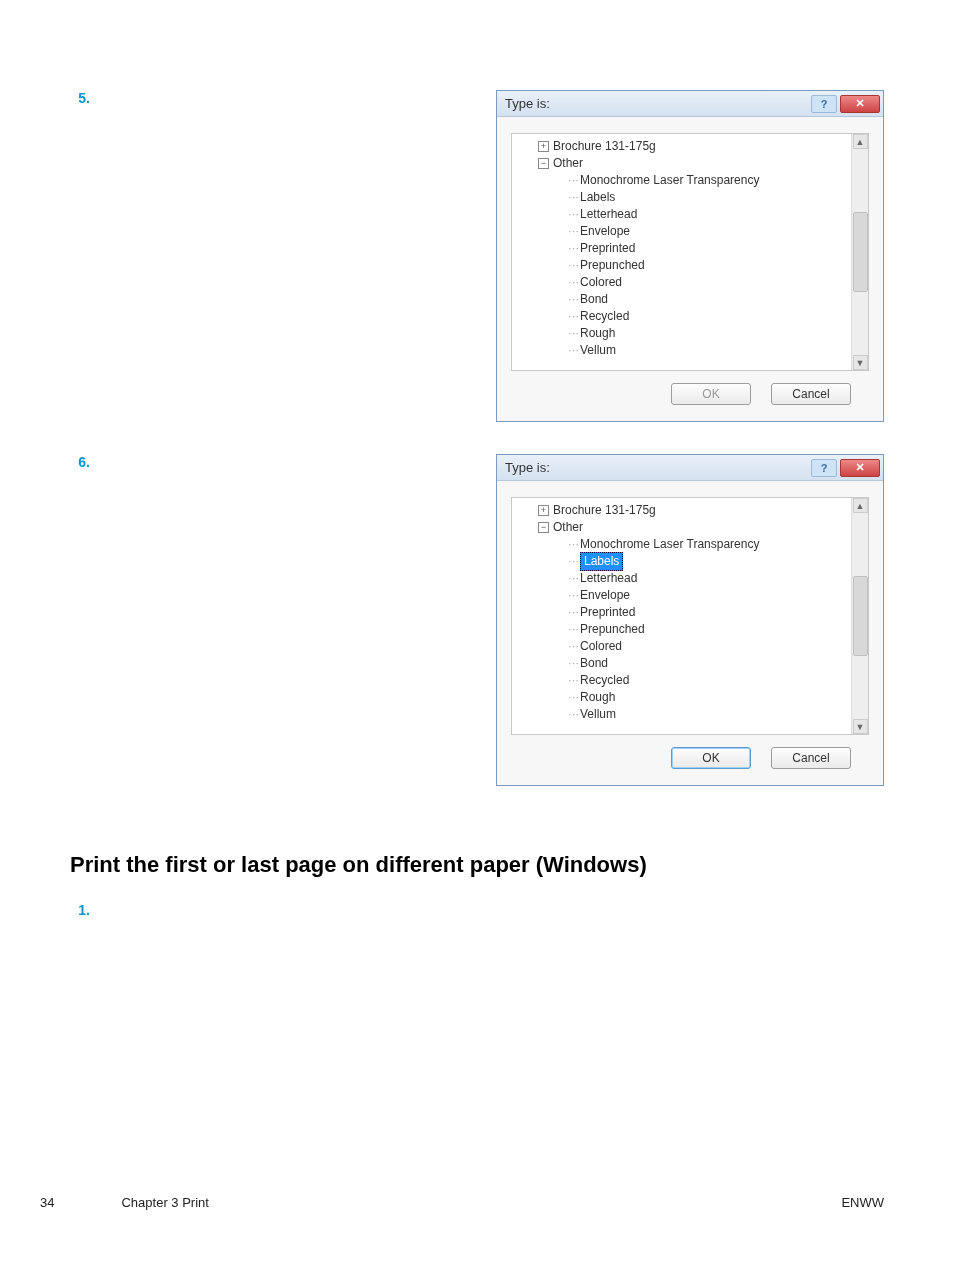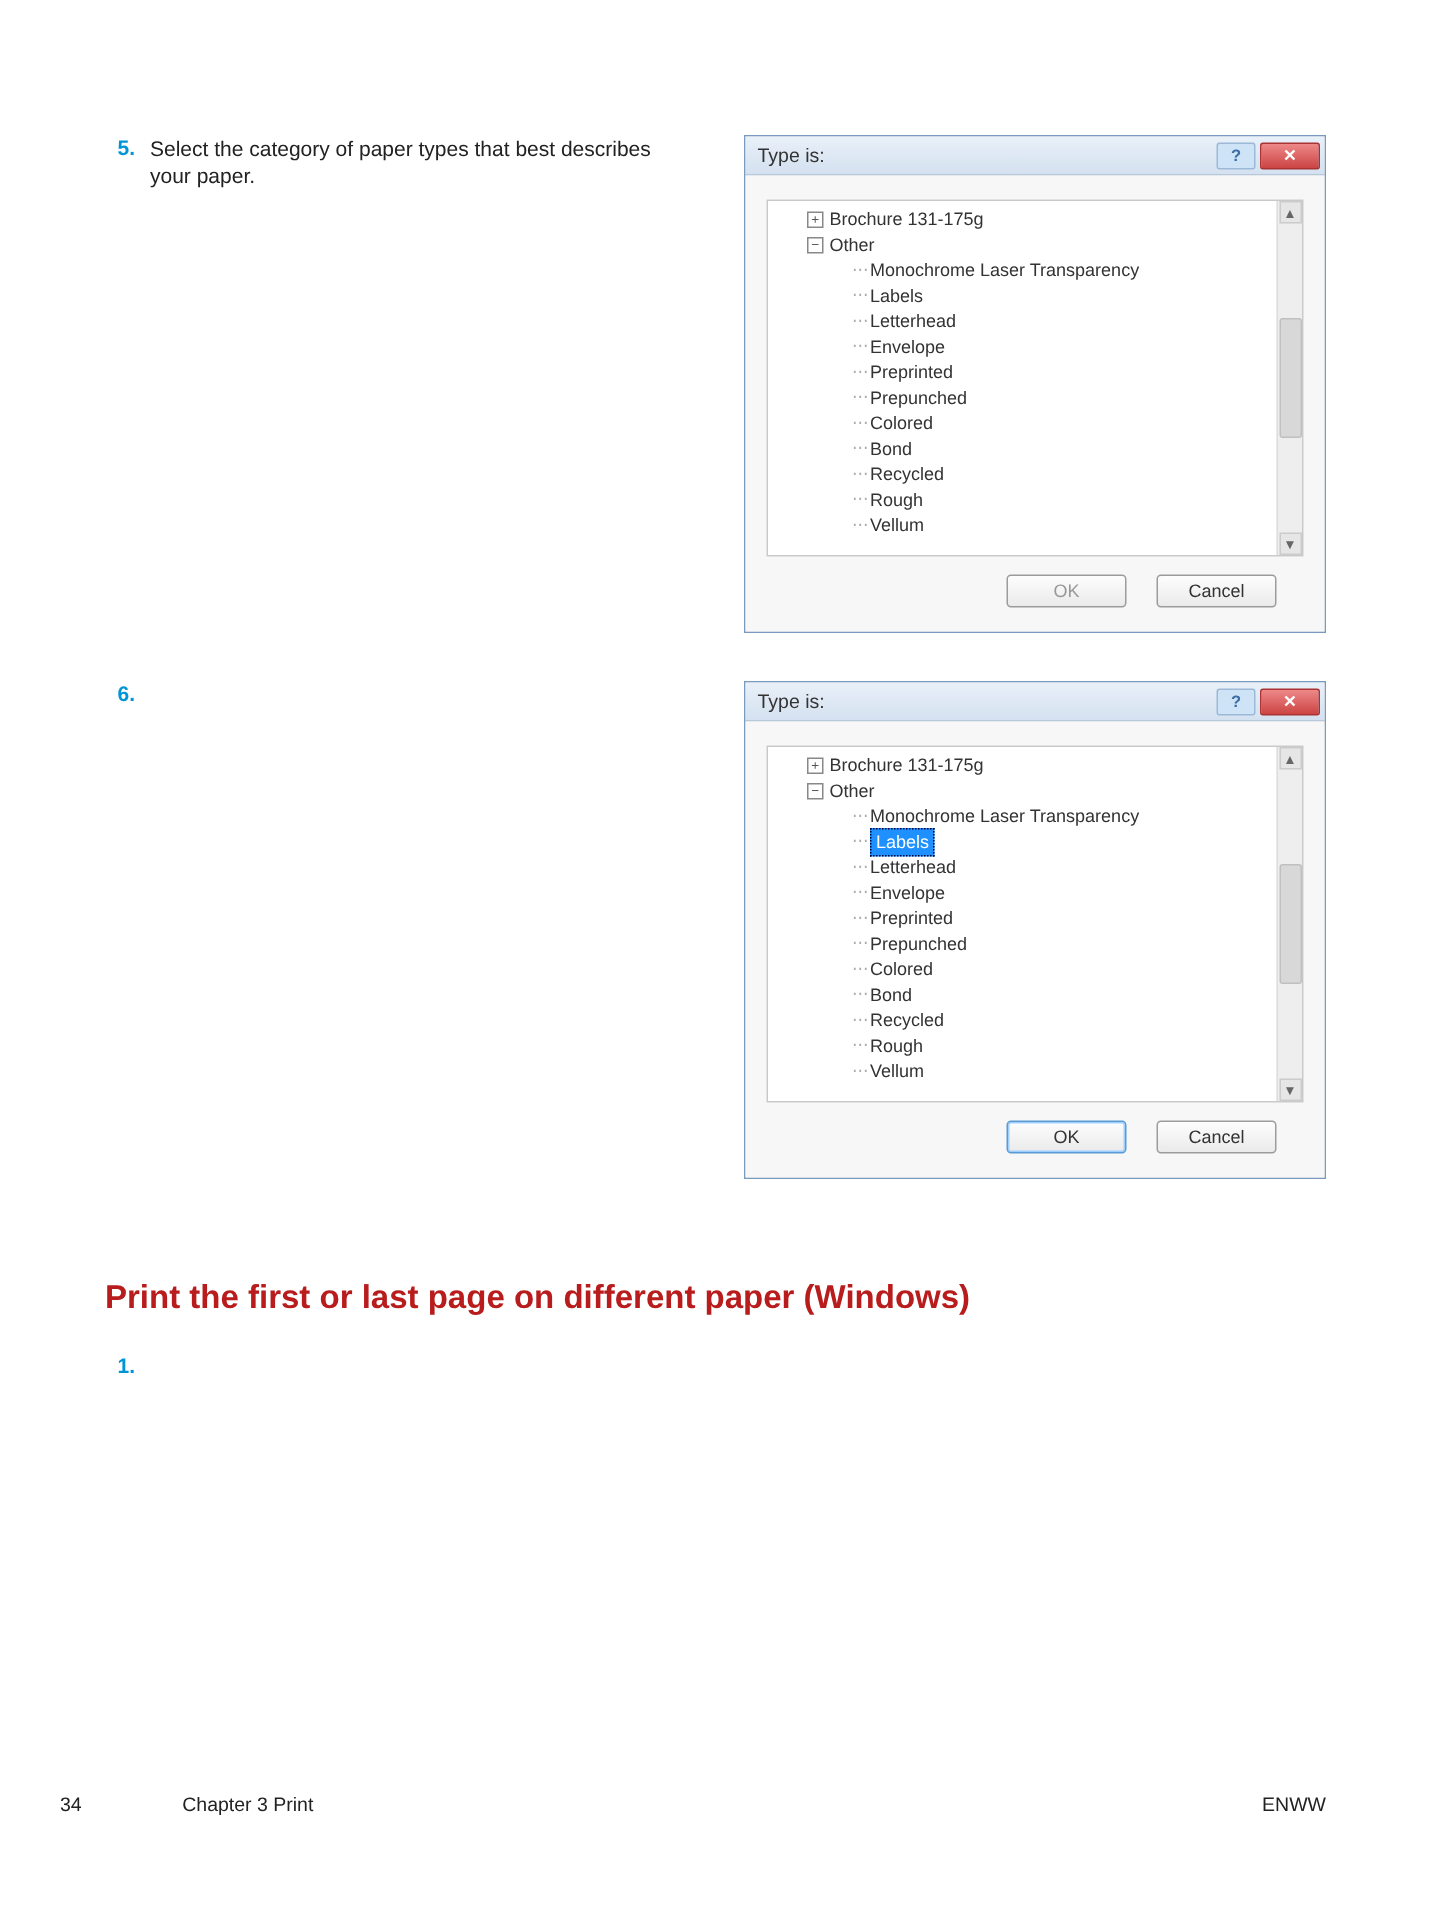--- a/index.html
+++ b/index.html
@@ -185,42 +185,41 @@
   }
   .win-btn.def {
     border: 1px solid #5b9bd5;
     box-shadow: 0 0 0 1px #9fcfff inset;
   }
   .win-btn.disabled { color: #999; }
 
   .section-head {
     font-size: 22px;
     font-weight: bold;
-    color: #b91c1c;
+    color: #000000;
     margin-top: 50px;
     margin-bottom: 24px;
   }
 
   .footer {
     position: absolute;
     left: 40px;
     right: 70px;
     bottom: 60px;
     display: flex;
     font-size: 13px;
   }
   .footer .pg { margin-right: 20px; }
   .footer .chap { flex:1;margin-left:47px; }
 </style>
 </head>
 <body>
 
 <div class="step-row">
   <div class="step-num">5.</div>
-  <div class="step-text">Select the category of paper types that best describes your paper.</div>
   <div class="dialog-col">
 
     <div class="dialog">
       <div class="dlg-titlebar">
         <span class="dlg-title">Type is:</span>
         <span class="dlg-title-spacer"></span>
         <span class="dlg-btn dlg-help-btn">?</span>
         <span class="dlg-btn dlg-close-btn">✕</span>
       </div>
       <div class="dlg-body">

